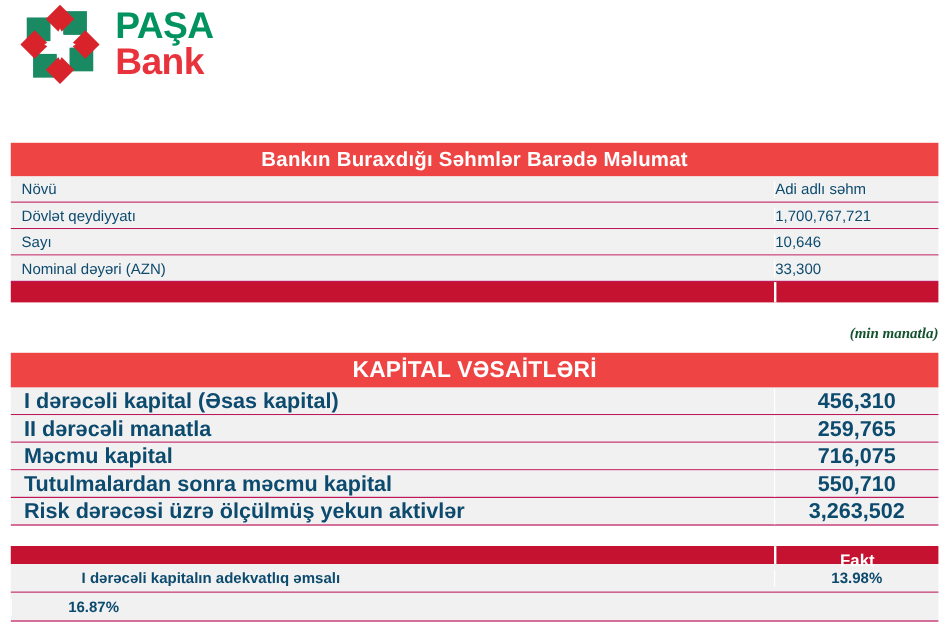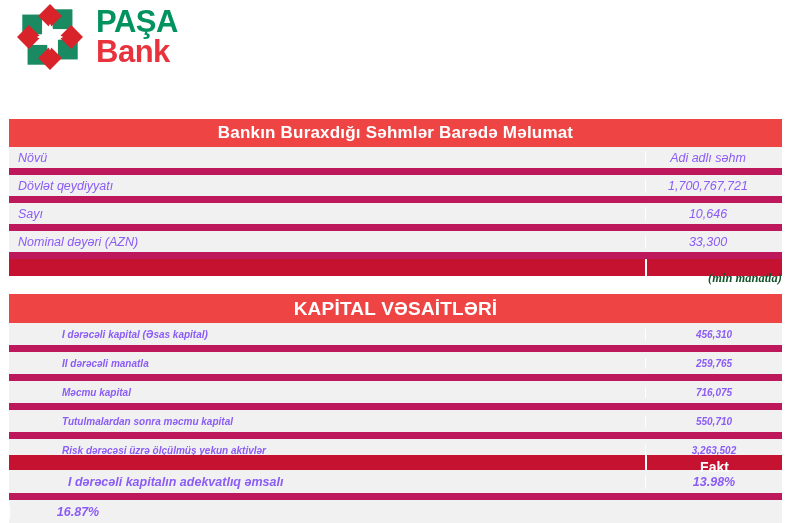--- a/index.html
+++ b/index.html
@@ -62,35 +62,34 @@
     font-size: 17px;
     letter-spacing: 0.2px;
     height: 28px;
     line-height: 28px;
   }
   .row {
     display: flex;
     height: 21px;
     align-items: center;
     background: #F1F1F1;
-    border-bottom: 7px solid #be185d;
+    border-bottom: 1px solid #be185d;
     font-size: 12.5px;
-    color: #8b5cf6;
-    font-style: italic;
+    color: #0c4a6e;
   }
   .row .lbl {
     flex: 1 1 auto;
     padding-left: 9px;
     white-space: nowrap;
     overflow: hidden;
   }
   .row .val {
     width: 137px;
     flex: 0 0 137px;
-    text-align: center;
+    text-align: left;
     padding-right: 12px;
     border-left: 1px solid #ffffff;
     box-sizing: border-box;
   }
   .foot-bar {
     display: flex;
     height: 17px;
   }
   .foot-bar .fl {
     flex: 1 1 auto;
@@ -118,22 +117,21 @@
     font-size: 12.5px;
     color: #14532d;
   }
 
   
   #table-capital { top: 294px; }
   #table-capital .tbl-head { font-size: 19px; height: 29px; line-height: 29px; }
   #table-capital .row {
     height: 22px;
     font-weight: bold;
-    font-size: 10px;
-    padding-left: 42px;
+    font-size: 18px;
   }
   #table-capital .row .lbl { padding-left: 11px; }
   #table-capital .row .val {
     text-align: center;
     padding-right: 0;
   }
 
   
   #table-adequacy { top: 455px; }
   .head-split {

